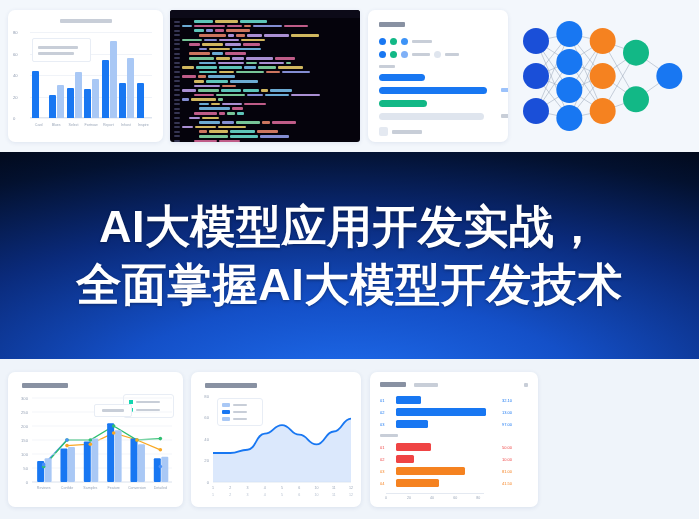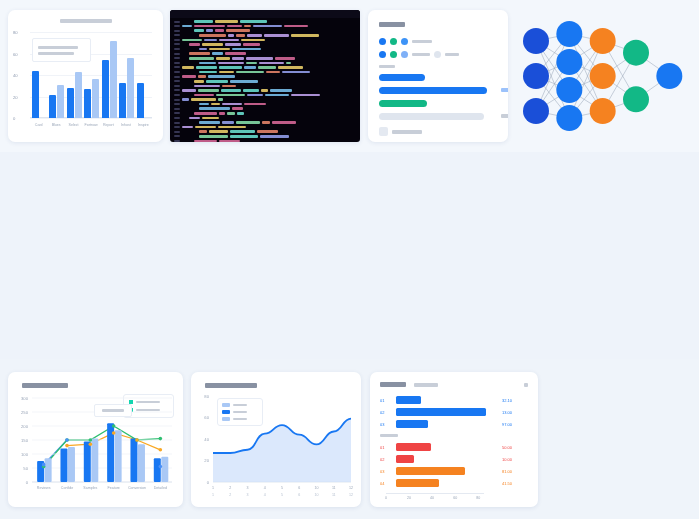--- a/index.html
+++ b/index.html
@@ -446,20 +446,24 @@
           <circle cx="86.66666666666666" cy="35" r="13" fill="#f58220"></circle>
           <circle cx="86.66666666666666" cy="70" r="13" fill="#f58220"></circle>
           <circle cx="86.66666666666666" cy="105" r="13" fill="#f58220"></circle>
           <circle cx="119.99999999999999" cy="46.666666666666664" r="13" fill="#12b886"></circle>
           <circle cx="119.99999999999999" cy="93.33333333333333" r="13" fill="#12b886"></circle>
           <circle cx="153.3333333333333" cy="70" r="13" fill="#1877f2"></circle>
         </svg>
       </div>
   </div>
 
+  <div id="banner">
+    <div class="bline" id="bline1">AI大模型应用开发实战，</div>
+    <div class="bline" id="bline2">全面掌握AI大模型开发技术</div>
+  </div>
 
   <div id="botstrip">
 
     <div class="card" id="card-combo">
       <div class="blurtext dark" style="position:absolute;left:14px;top:11px;width:46px;height:4.5px"></div>
       <div style="position:absolute;right:9px;top:22px;width:44px;height:22px;background:#fff;border:1px solid #e8edf5;border-radius:3px;display:flex;flex-direction:column;justify-content:center;gap:4px;padding-left:5px">
         <div style="display:flex;align-items:center;gap:3px">
             <span style="width:4px;height:4px;background:#12d6b0;display:inline-block"></span>
             <span class="blurtext" style="width:24px;height:2.5px"></span>
           </div>

